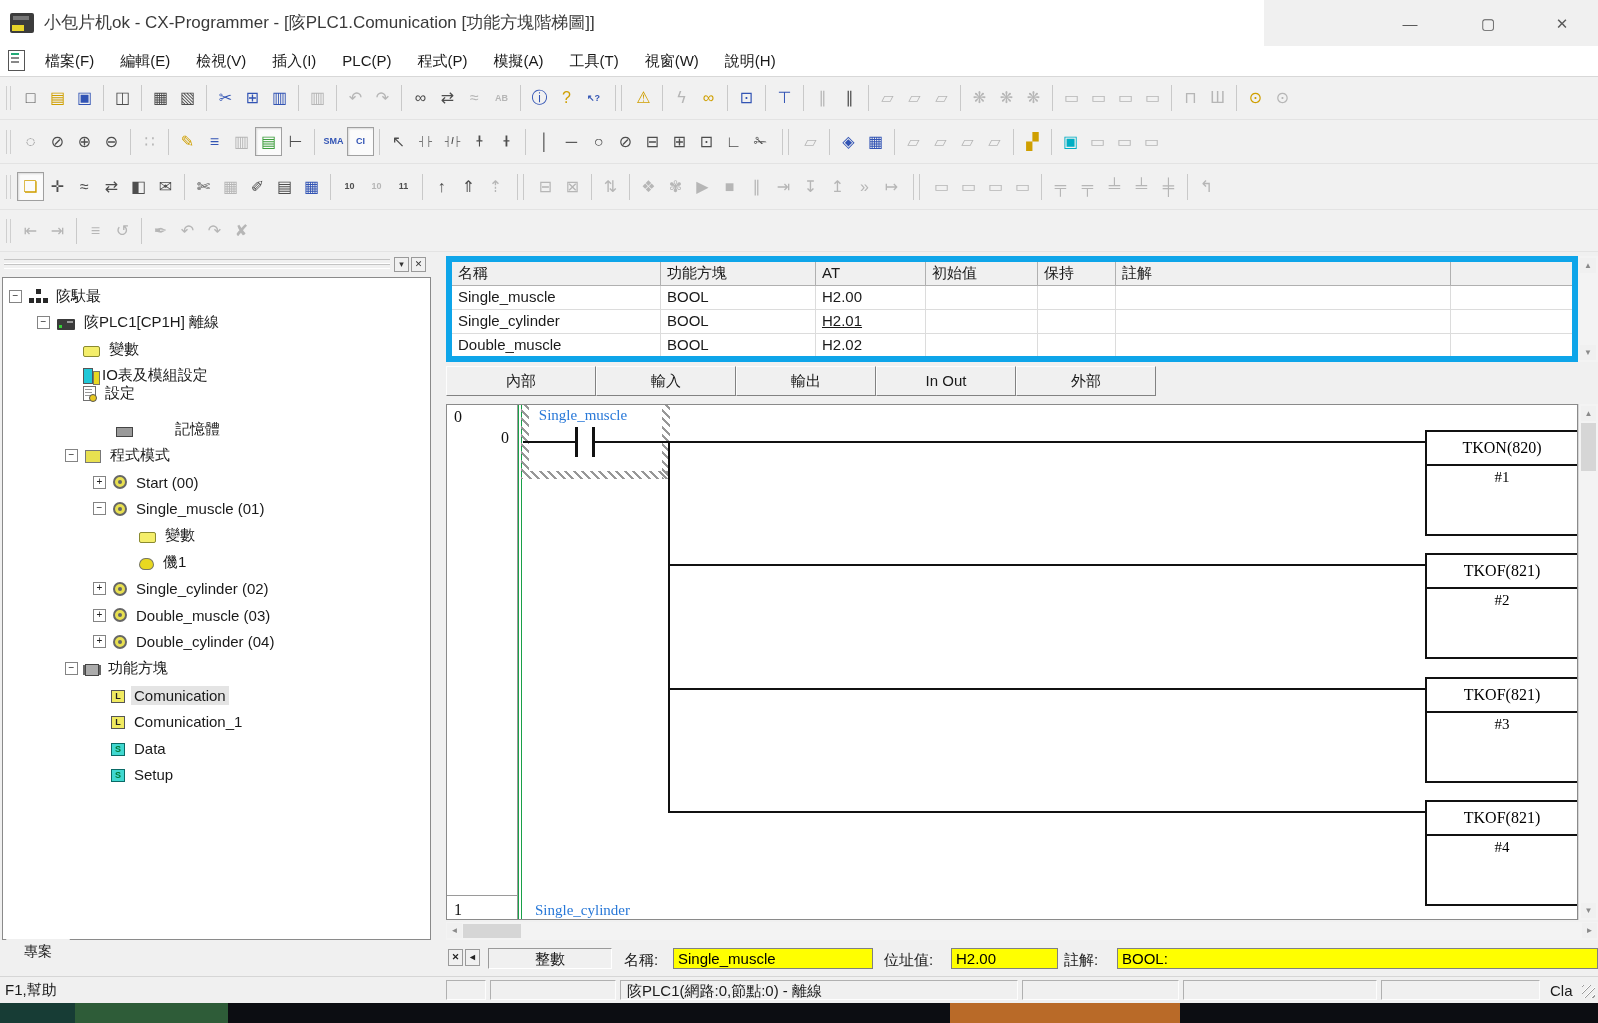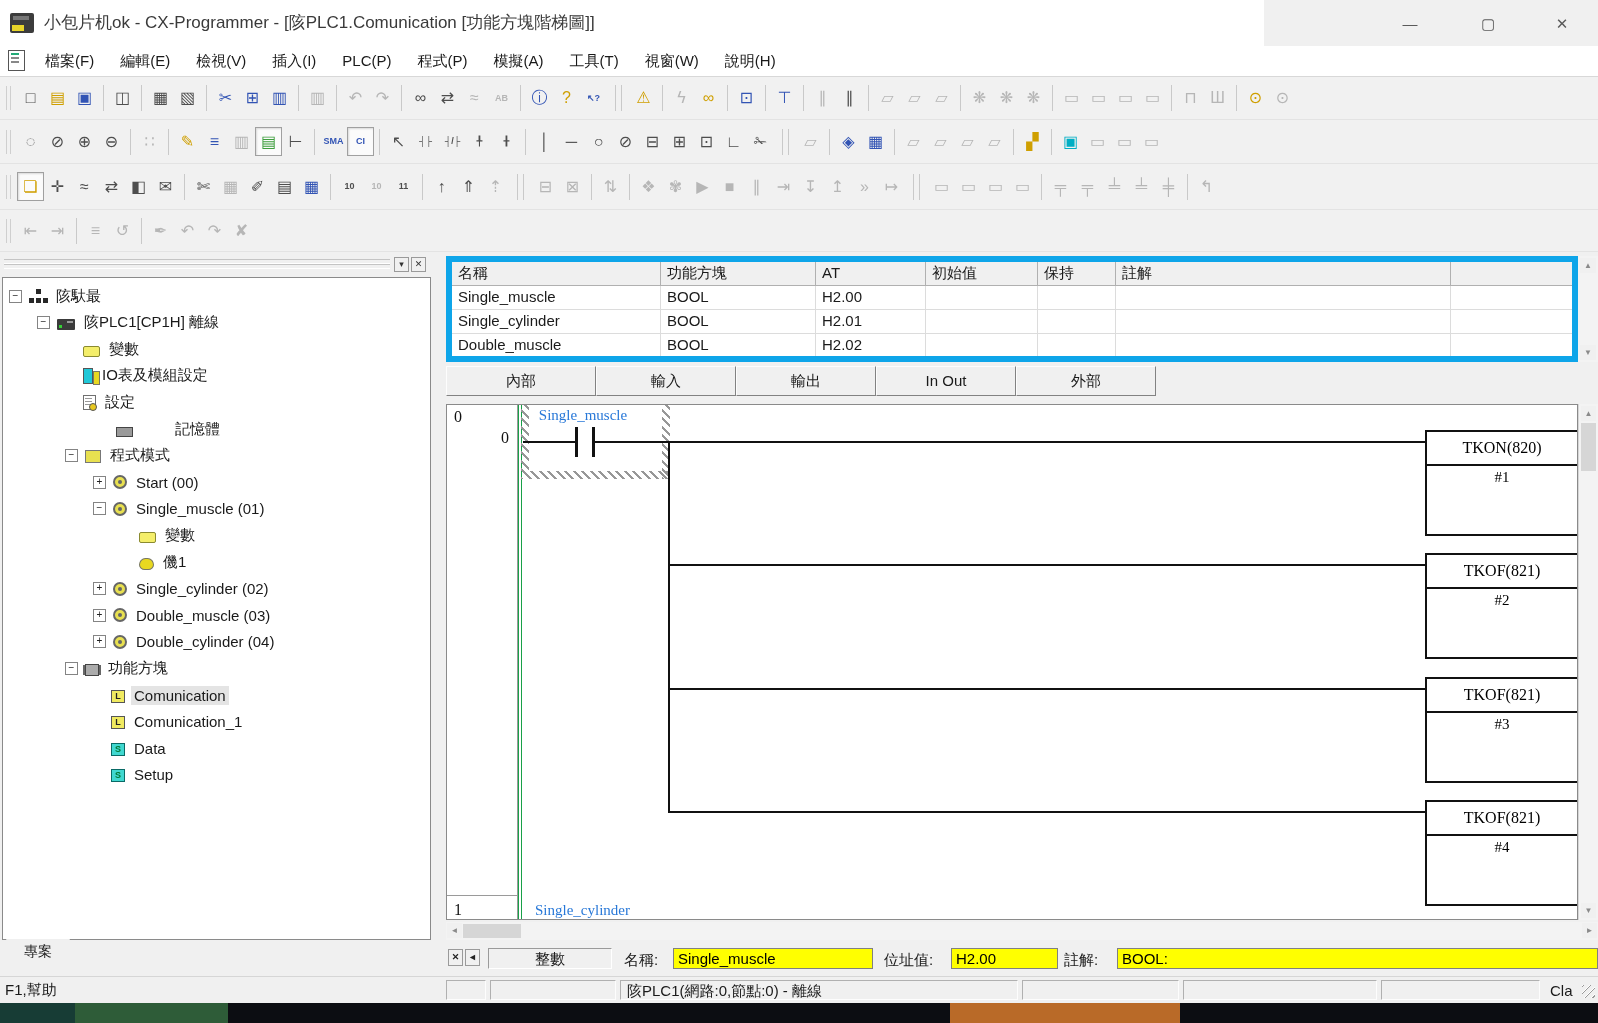--- a/index.html
+++ b/index.html
@@ -590,21 +590,21 @@
       <div class="trow" style="top: 58.2px; left: 62px;">
         <div style="width: 18px; flex: 0 0 auto;"></div>
         <span class="ticn ti-tag"></span>
         <span class="tlabel">變數</span>
       </div>
       <div class="trow" style="top: 84.8px; left: 62px;">
         <div style="width: 18px; flex: 0 0 auto;"></div>
         <span class="ticn ti-io"></span>
         <span class="tlabel">IO表及模組設定</span>
       </div>
-      <div class="trow" style="top: 111px; left: 62px;">
+      <div class="trow" style="top: 102px; left: 62px;">
         <div style="width: 18px; flex: 0 0 auto;"></div>
         <span class="ticn ti-set"></span>
         <span class="tlabel">設定</span>
       </div>
       <div class="trow" style="top: 138px; left: 62px; gap: 33px;">
         <div style="width: 18px; flex: 0 0 auto;"></div>
         <span class="ticn ti-mem"></span>
         <span class="tlabel">記憶體</span>
       </div>
       <div class="trow" style="top: 164.6px; left: 62px;">
@@ -690,21 +690,21 @@
         <div class="td-cell" style="width: 155px;">BOOL</div>
         <div class="td-cell" style="width: 110px;">H2.00</div>
         <div class="td-cell" style="width: 112px;"></div>
         <div class="td-cell" style="width: 78px;"></div>
         <div class="td-cell" style="width: 335px;"></div>
         <div class="td-cell" style="width: 131px;"></div>
       </div>
       <div class="td-row">
         <div class="td-cell" style="width: 209px;">Single_cylinder</div>
         <div class="td-cell" style="width: 155px;">BOOL</div>
-        <div class="td-cell" style="width: 110px;">H2.01</div>
+        <div class="td-cell" style="width: 110px; text-decoration: underline;">H2.01</div>
         <div class="td-cell" style="width: 112px;"></div>
         <div class="td-cell" style="width: 78px;"></div>
         <div class="td-cell" style="width: 335px;"></div>
         <div class="td-cell" style="width: 131px;"></div>
       </div>
       <div class="td-row">
         <div class="td-cell" style="width: 209px;">Double_muscle</div>
         <div class="td-cell" style="width: 155px;">BOOL</div>
         <div class="td-cell" style="width: 110px;">H2.02</div>
         <div class="td-cell" style="width: 112px;"></div>

